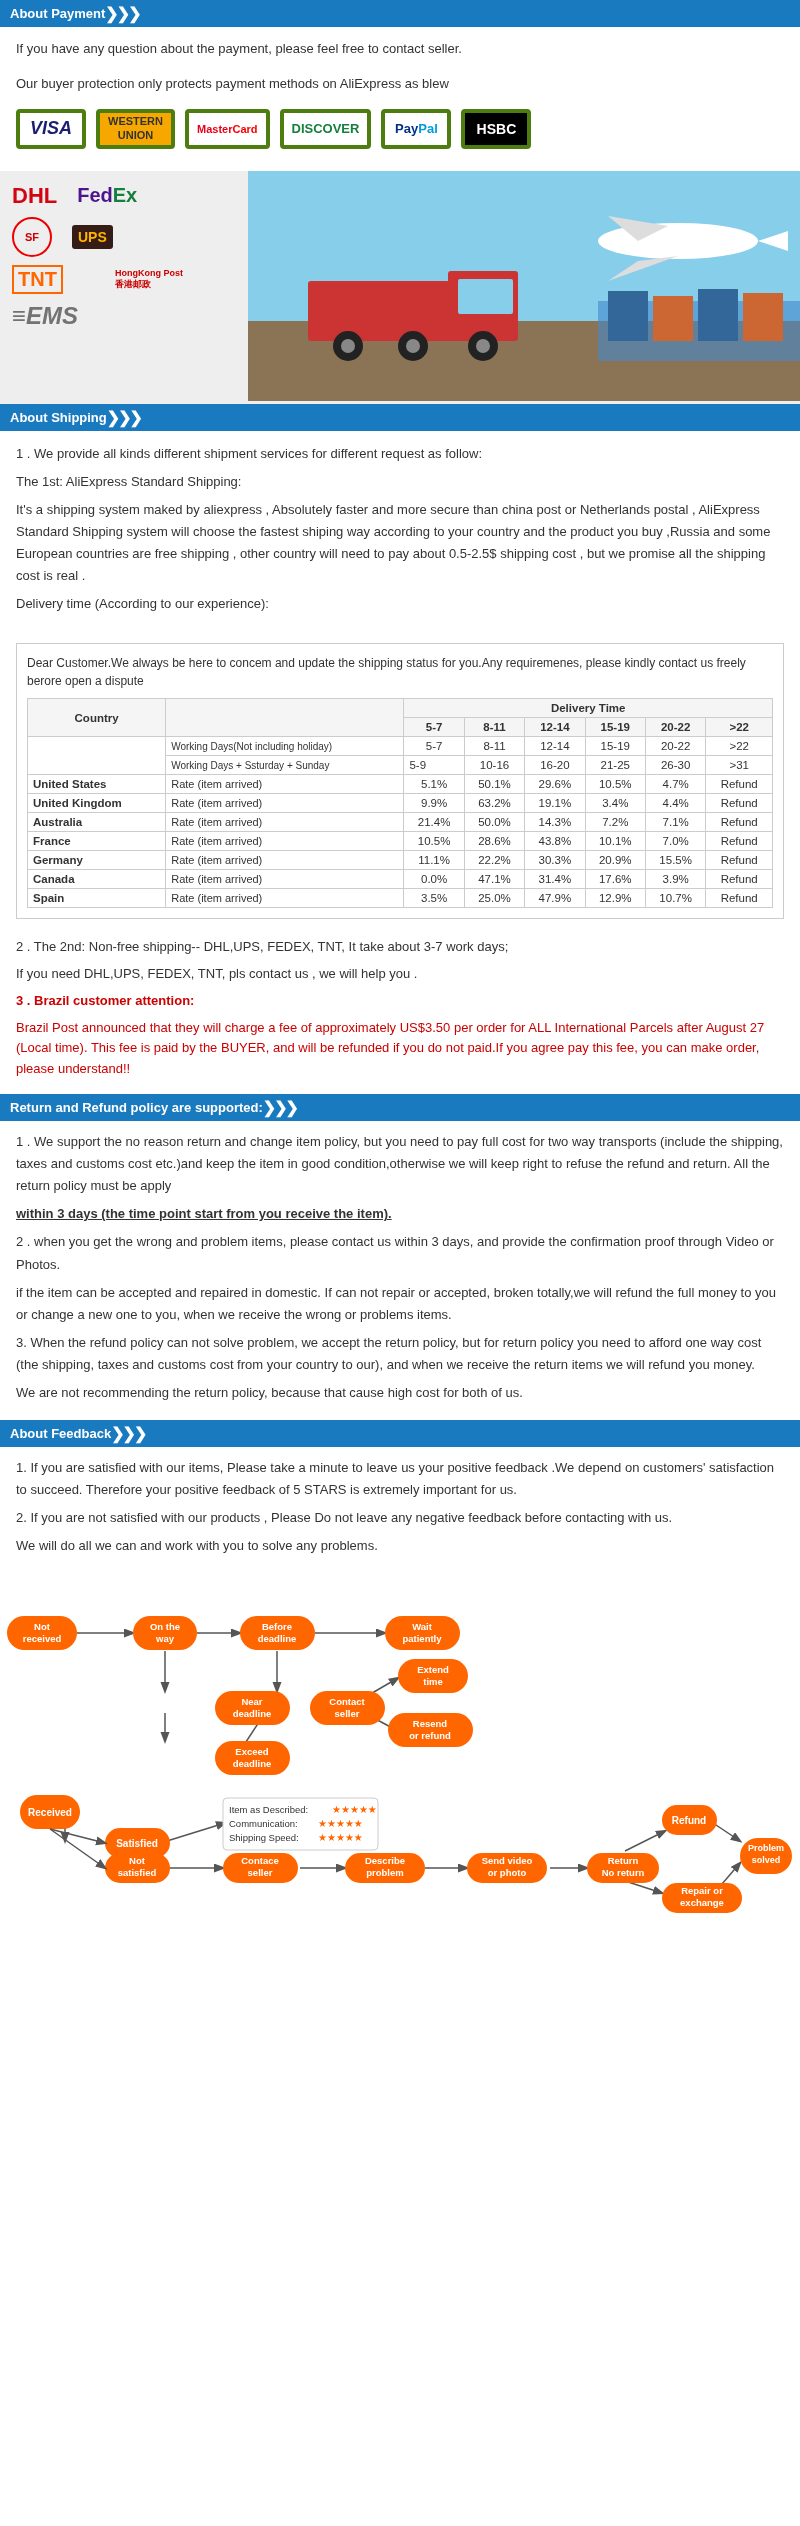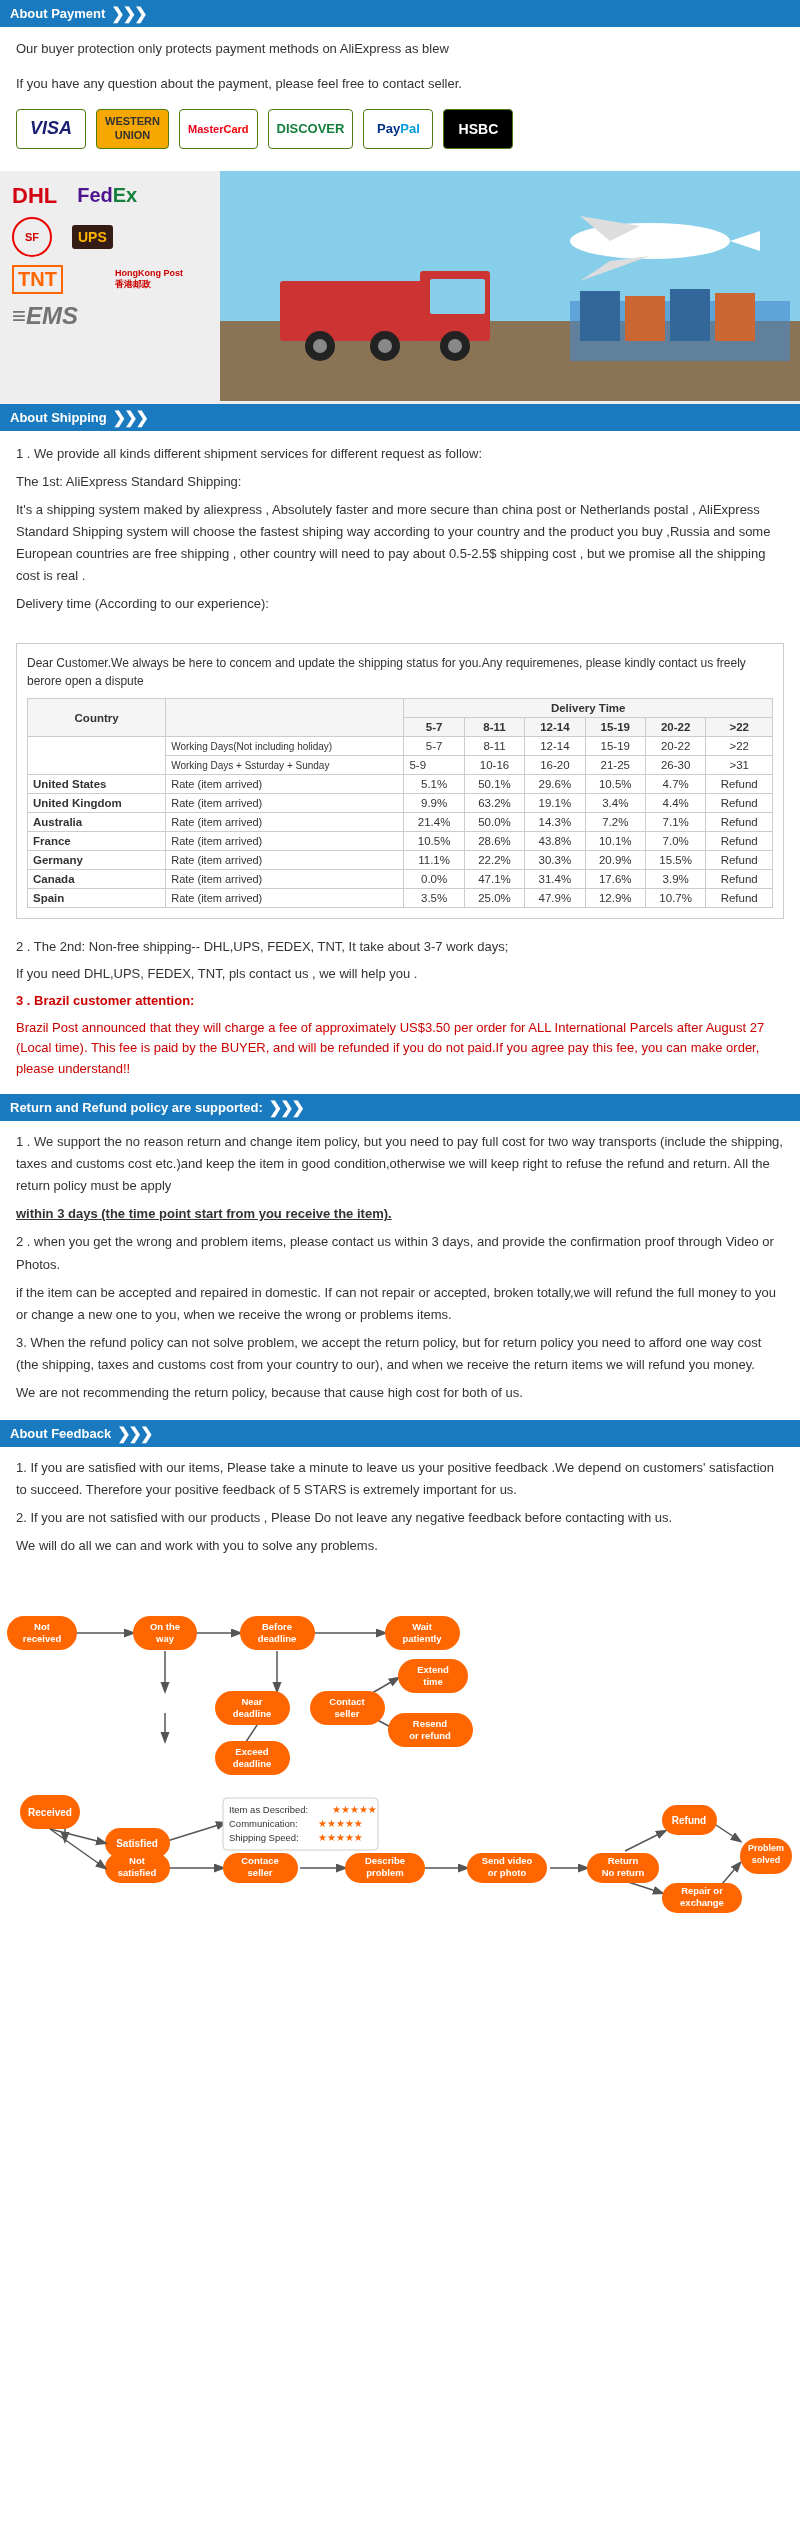--- a/index.html
+++ b/index.html
@@ -6,21 +6,20 @@
     body { font-family: Arial, sans-serif; font-size: 13px; color: #333; background: #fff; width: 800px; }
 
     .section-header {
       background: #1a7abf;
       color: white;
       padding: 4px 10px;
       font-size: 13px;
       font-weight: bold;
       display: flex;
       align-items: center;
-      gap: 6px;
     }
     .section-header .chevrons {
       color: #fff;
       font-size: 16px;
       letter-spacing: -2px;
     }
 
     .section-content {
       padding: 12px 16px;
     }
@@ -32,21 +31,21 @@
       font-size: 13px;
     }
     .payment-logos {
       display: flex;
       gap: 10px;
       align-items: center;
       flex-wrap: wrap;
       margin-bottom: 10px;
     }
     .payment-logo {
-      border: 1px solid #4d7c0f;
+      border: 4px solid #4d7c0f;
       border-radius: 4px;
       padding: 4px 8px;
       font-weight: bold;
       font-size: 13px;
       display: flex;
       align-items: center;
       justify-content: center;
       height: 40px;
       min-width: 70px;
       background: white;
@@ -153,35 +152,35 @@
   </style>
 </head>
 <body>
 
 <div>
   <div class="section-header">
     <span>About Payment</span>
     <span class="chevrons">❯❯❯</span>
   </div>
   <div class="section-content">
+    <p class="payment-text">If you have any question about the payment, please feel free to contact seller.</p>
     <p class="payment-text">Our buyer protection only protects payment methods on AliExpress as blew</p>
-    <p class="payment-text">If you have any question about the payment, please feel free to contact seller.</p>
     <div class="payment-logos">
       <div class="payment-logo visa-logo">VISA</div>
       <div class="payment-logo western-logo" style="background:#f7a800;font-size:11px;font-weight:bold;line-height:1.2;text-align:center;">WESTERN<br>UNION</div>
       <div class="payment-logo mastercard-logo">Master<span style="color:#f90000">Card</span></div>
       <div class="payment-logo discover-logo" style="color:#15803d;font-weight:bold;">DISCOVER</div>
       <div class="payment-logo paypal-logo" style="color:#003087;font-weight:bold;">Pay<span style="color:#009cde">Pal</span></div>
       <div class="payment-logo hsbc-logo" style="background:#000000;color:white;font-weight:900;">HSBC</div>
     </div>
   </div>
 </div>
 
 <div style="display:flex; background:#eee;">
-  <div style="padding:12px; width:220px;">
+  <div style="padding:12px; width:248px;">
     <div class="shipping-logo-row" style="margin-bottom:8px;">
       <span class="dhl-logo">DHL</span>
       <span class="fedex-logo" style="margin-left:10px;">Fed<span style="color:#15803d">Ex</span></span>
     </div>
     <div class="shipping-logo-row" style="margin-bottom:8px;">
       <div class="sf-logo">SF</div>
       <span class="ups-logo" style="margin-left:10px;">UPS</span>
     </div>
     <div class="shipping-logo-row" style="margin-bottom:8px;gap:44px;">
       <span class="tnt-logo">TNT</span>

